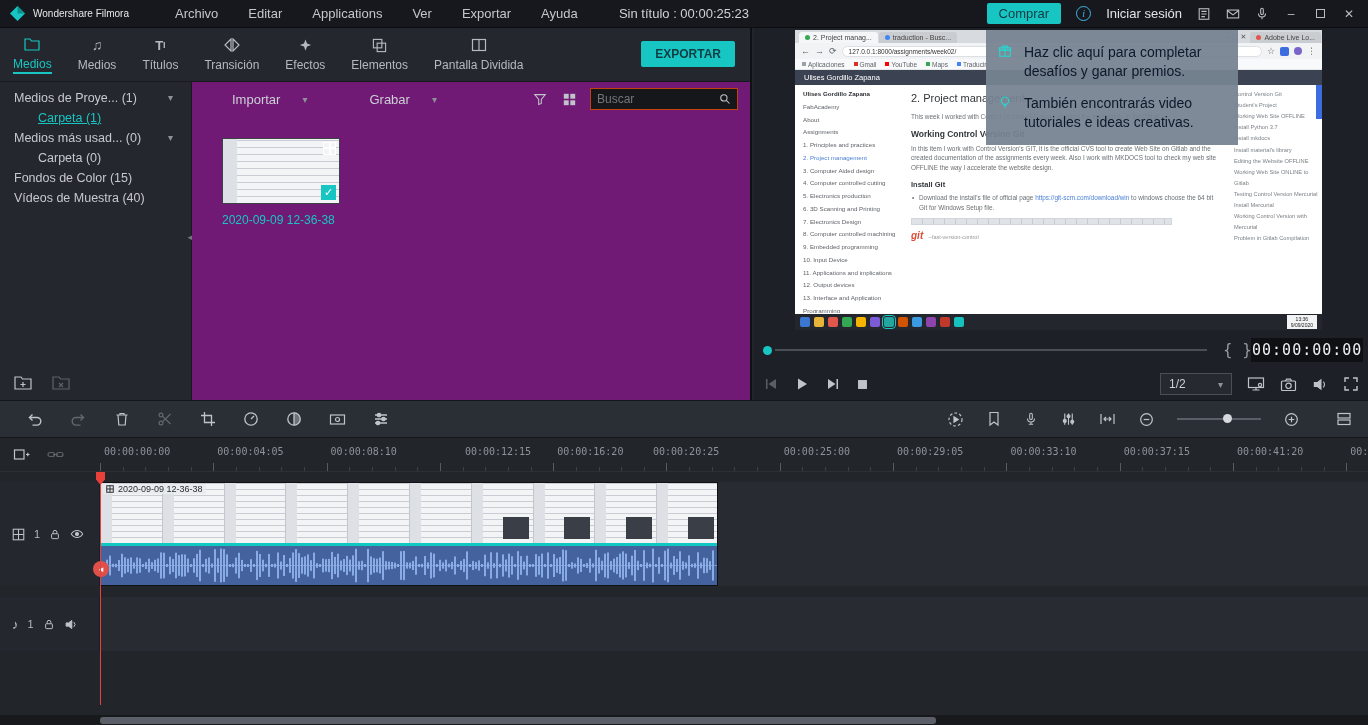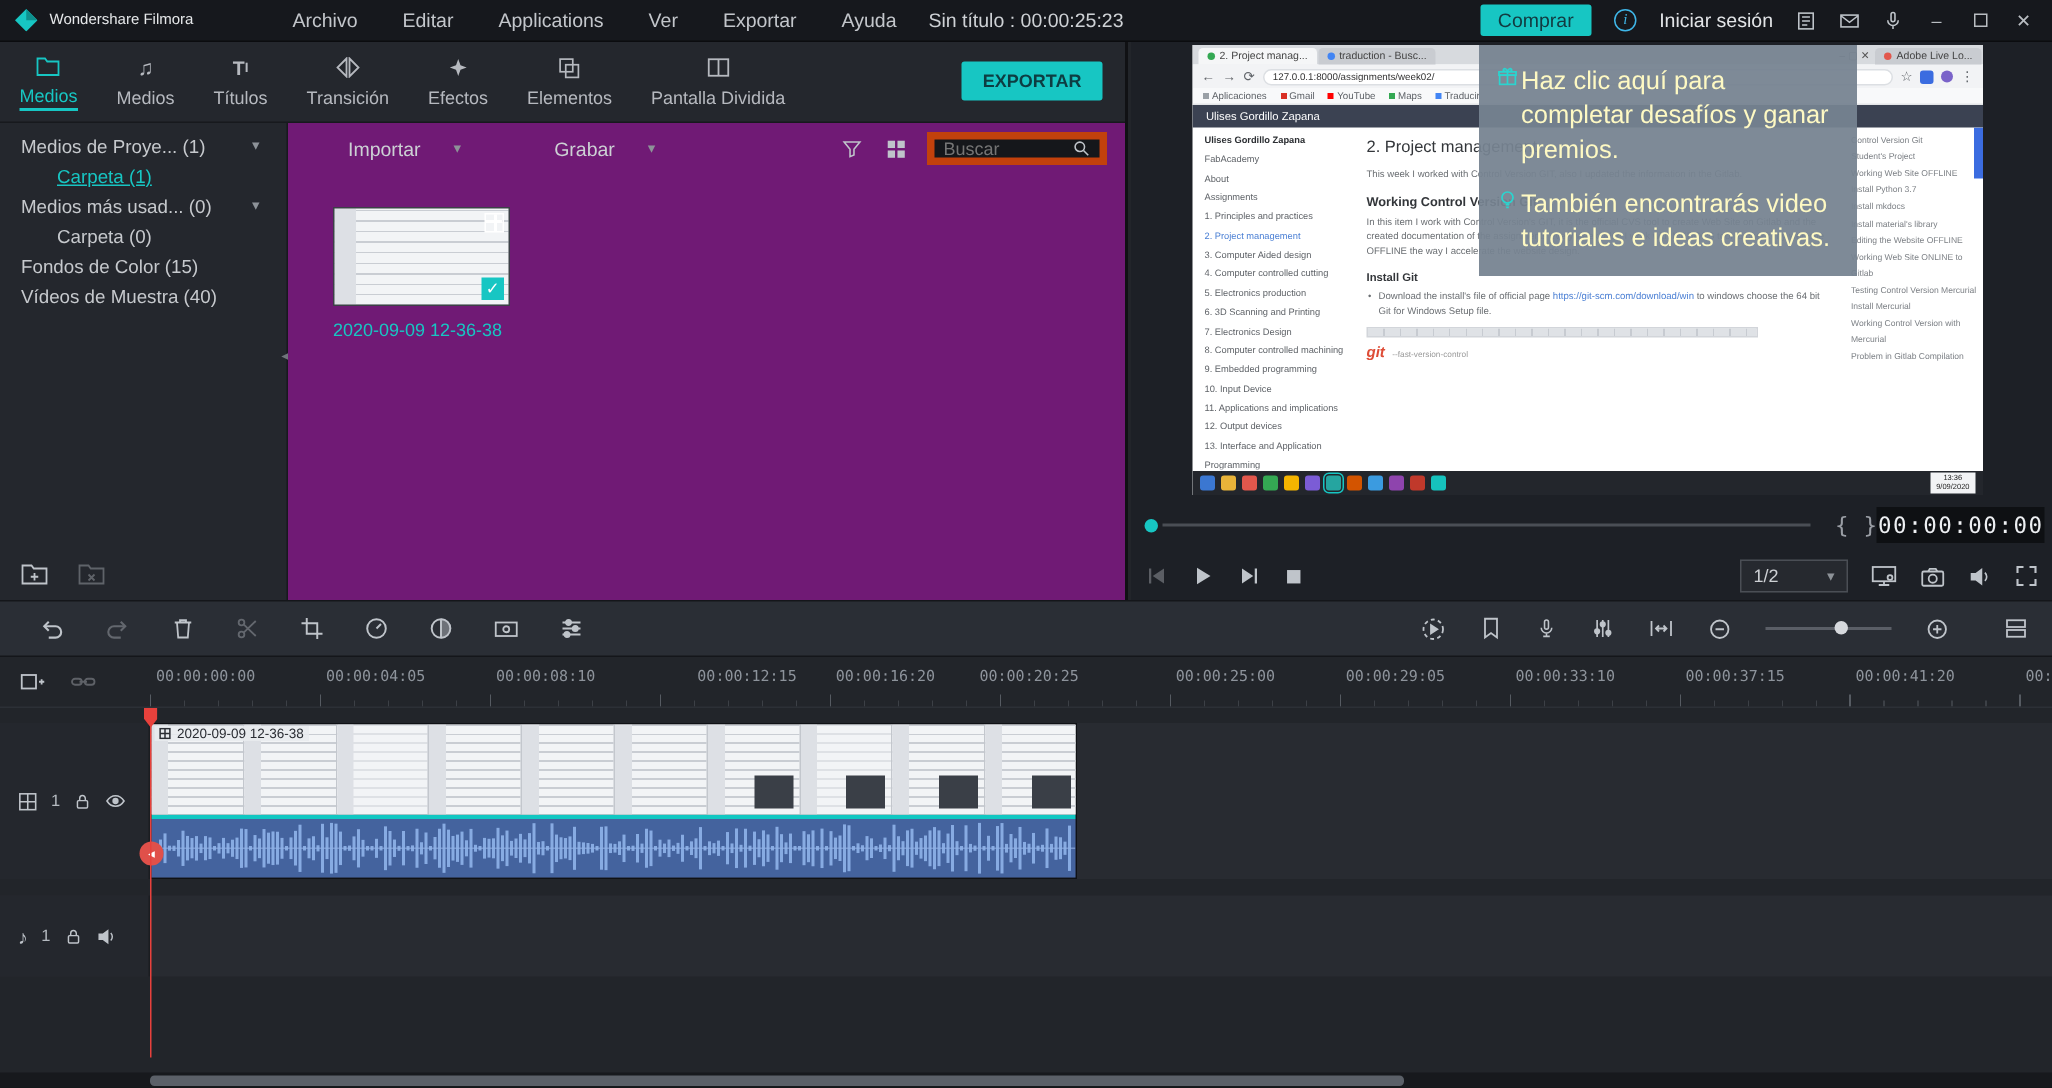--- a/index.html
+++ b/index.html
@@ -7,21 +7,21 @@
   body{font-family:"Liberation Sans",sans-serif;}
   #root{position:relative;width:1368px;height:725px;background:#22252a;overflow:hidden;color:#c9ccd1;font-size:13px}
   svg{display:block}
   .ic{color:#bfc4ca}
   .dim{opacity:.38}
 
   
   .topbar{position:absolute;top:0;left:0;right:0;height:28px;background:#16181d;border-bottom:1px solid #0b0c0f;display:flex;align-items:center}
   .logo{margin-left:10px}
   .brand{margin-left:8px;color:#e6e8ea;font-size:10px;white-space:nowrap}
-  .menus{display:flex;gap:30px;margin-left:66px;color:#c3c6cb}
+  .menus{display:flex;gap:30px;margin-left:46px;color:#c3c6cb}
   .menu-item{cursor:default}
   .doc-title{position:absolute;left:50%;transform:translateX(-50%);color:#ced1d5}
   .topbar-right{margin-left:auto;display:flex;align-items:center;gap:15px;padding-right:12px}
   .buy-btn{background:#17c6c3;color:#123a40;padding:3px 12px;border-radius:2px;font-size:13px}
   .info-badge{width:15px;height:15px;border:1px solid #3fb6e8;border-radius:50%;color:#3fb6e8;font-size:10px;display:flex;align-items:center;justify-content:center;font-style:italic;font-family:"Liberation Serif",serif}
   .login{color:#e2e4e7}
   .winbtn{color:#b9bdc2;font-size:12px;width:14px;text-align:center}
   .maxbox{width:9px;height:9px;border:1px solid #b9bdc2}
 
   
@@ -40,21 +40,21 @@
   .tree-item.selected{color:#17c6c3;text-decoration:underline}
   .tree-bottom{position:absolute;bottom:10px;left:14px;display:flex;gap:20px}
   .tree-collapse{position:absolute;right:-1px;top:150px;color:#70757c;font-size:9px}
 
   .media-main{position:absolute;top:54px;left:192px;right:0;bottom:0;background:#701a75}
   .media-toolbar{height:34px;display:flex;align-items:center;padding:0 12px;color:#ccd0d4}
   .dropdown{display:flex;align-items:center;gap:22px;font-size:13px}
   .dd-arrow{color:#8d9298;font-size:10px}
   .mt-spacer{flex:1}
   .mt-ic{margin-left:16px}
-  .search{width:120px;height:22px;background:#15171b;border:5px solid #c2410c;display:flex;align-items:center;padding:0 6px;margin-left:14px}
+  .search{width:148px;height:22px;background:#15171b;border:1px solid #c2410c;display:flex;align-items:center;padding:0 6px;margin-left:14px}
   .search input{flex:1;background:transparent;border:none;outline:none;color:#aeb2b8;font-size:12px;font-family:"Liberation Sans",sans-serif;min-width:0}
   .media-grid{padding:22px 0 0 30px}
   .thumb-card{width:118px;height:66px;position:relative;border:1px solid #3c4047;background:
     linear-gradient(90deg,#dde0e5 0 14px,transparent 14px),
     repeating-linear-gradient(0deg,transparent 0 6px,#c9cdd3 6px 7px),
     #f2f4f6}
   .thumb-grid-badge{position:absolute;top:3px;right:3px;width:13px;height:13px;border:1px solid #fff;background:
     linear-gradient(90deg,transparent 0 5px,#fff 5px 7px,transparent 7px),
     linear-gradient(0deg,transparent 0 5px,#fff 5px 7px,transparent 7px)}
   .thumb-check{position:absolute;right:3px;bottom:3px;width:15px;height:15px;background:#17c6c3;color:#fff;font-size:11px;display:flex;align-items:center;justify-content:center}
@@ -92,21 +92,21 @@
   .git-logo{color:#de4c36;font-weight:bold;font-size:10px;font-style:italic}
   .git-tag{color:#999;font-size:5.5px}
   .b-toc{width:94px;flex:none;padding:4px 4px 0 6px;font-size:5.7px;color:#7d8186;line-height:1.95;overflow:hidden}
   .b-scrollthumb{position:absolute;right:0;top:0;width:6px;height:34px;background:#3b6ce0}
   .b-taskbar{position:absolute;bottom:0;left:0;right:0;height:16px;background:#23262c;display:flex;align-items:center;gap:4px;padding:0 5px}
   .tb-ico{width:10px;height:10px;border-radius:2px;flex:none}
   .tb-ico.hl{outline:1px solid #17c6c3;outline-offset:1px}
   .tb-clock{margin-left:auto;background:#f2f3f5;color:#222;font-size:5px;line-height:1.25;padding:1px 4px;text-align:center}
 
   .tooltip{position:absolute;left:232px;top:2px;width:252px;background:rgba(118,131,145,.94);padding:13px 12px;display:flex;flex-direction:column;gap:13px;z-index:4}
-  .tip-row{display:flex;gap:2px;color:#fef9c3;font-size:17px;line-height:1.35}
+  .tip-row{display:flex;gap:12px;color:#0f172a;font-size:14px;line-height:1.35}
   .tip-ic{flex:none;color:#2bd4cf;margin-top:1px}
 
   .seekrow{position:absolute;left:0;right:0;top:310px;height:24px;display:flex;align-items:center}
   .seek-dot{width:9px;height:9px;border-radius:50%;background:#17c6c3;margin-left:9px;flex:none}
   .seek-line{height:2px;background:#4a4e55;width:434px;margin-left:3px}
   .bracket{color:#9a9ea5;font-size:15px;margin-left:16px;font-family:"DejaVu Sans Mono",monospace}
   .bracket+.bracket{margin-left:10px}
   .timecode{margin-left:auto;margin-right:5px;background:#0e1013;width:112px;height:24px;line-height:24px;text-align:center;color:#eef0f3;font-size:15px;font-family:"DejaVu Sans Mono",monospace;letter-spacing:1px}
   .ctrlrow{position:absolute;left:0;right:0;top:341px;height:30px;display:flex;align-items:center;padding:0 9px;gap:15px}
   .page-sel{margin-left:auto;border:1px solid #4a4e55;background:#26292f;width:72px;height:22px;display:flex;align-items:center;justify-content:space-between;padding:0 8px;font-size:12px;color:#cdd0d4}

